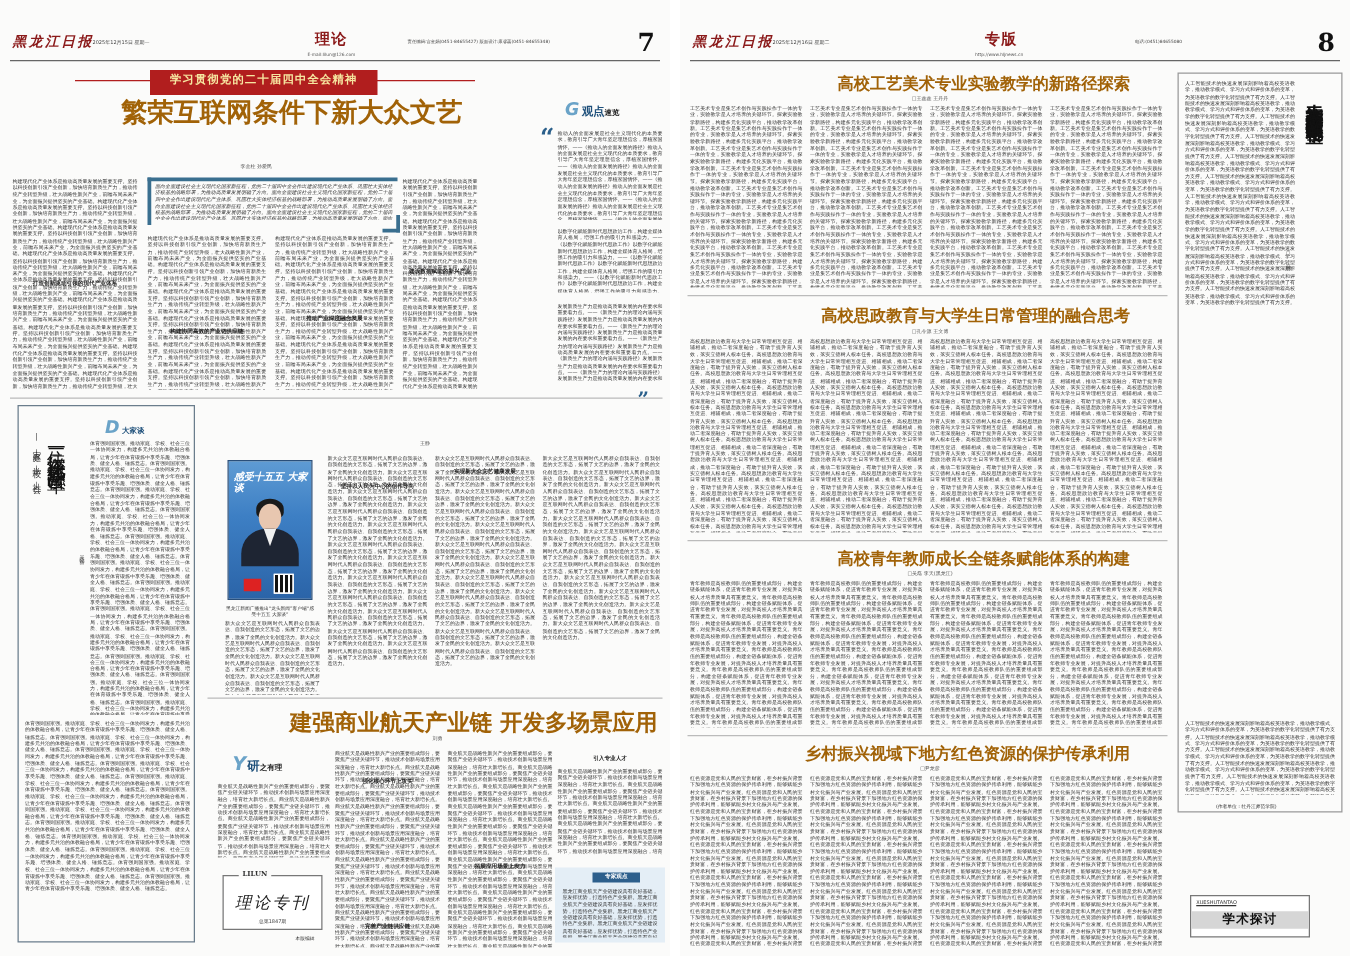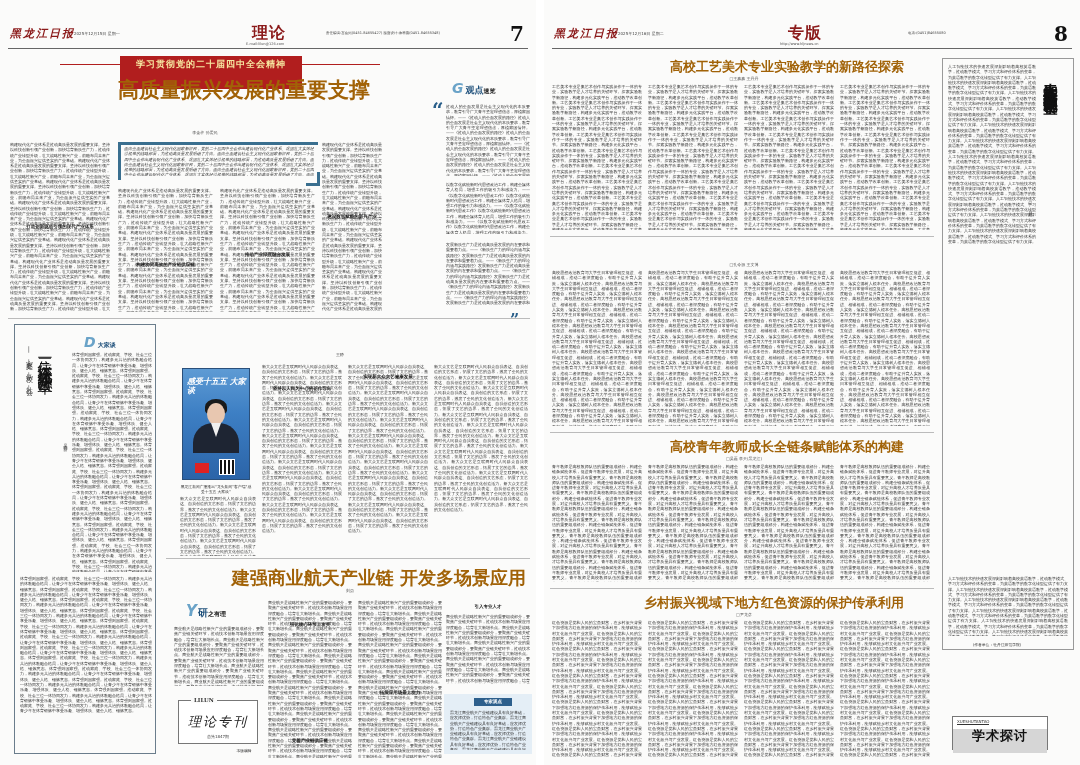--- a/index.html
+++ b/index.html
@@ -8,30 +8,30 @@
 
   .page { position: absolute; top: 0; height: 765px; background: #fbfbfa; }
   #page-left { left: 0; width: 536px; }
   #page-right { left: 544px; width: 536px; }
   .gutter { position: absolute; left: 536px; top: 0; width: 8px; height: 765px; background: #ffffff; }
 
   
   .masthead { position: absolute; top: 22px; left: 8px; right: 8px; height: 30px; }
   .masthead .logo { position: absolute; left: 2px; top: 4px; font-family: "DejaVu Serif", serif; font-weight: bold; font-style: italic; font-size: 11px; color: #8b1a1a; letter-spacing: 2px; }
   .masthead .date { position: absolute; left: 66px; top: 9px; font-size: 4px; color: #444; font-family: "DejaVu Sans", sans-serif; }
-  .masthead .section { position: absolute; top: 1px; font-family: "DejaVu Serif", serif; font-weight: bold; font-size: 16px; color: #8b1a1a; letter-spacing: 1px; }
+  .masthead .section { position: absolute; top: 1px; font-family: "DejaVu Serif", serif; font-weight: bold; font-size: 12px; color: #8b1a1a; letter-spacing: 1px; }
   .masthead .sub { position: absolute; top: 20px; font-size: 3.5px; color: #555; font-family: "DejaVu Sans", sans-serif; }
   .masthead .editor { position: absolute; top: 9px; font-size: 3.5px; color: #444; font-family: "DejaVu Sans", sans-serif; }
   .masthead .num { position: absolute; right: 4px; top: 0; font-family: "DejaVu Serif", serif; font-weight: bold; font-size: 20px; color: #111; }
   .masthead .rule { position: absolute; left: 0; right: 0; top: 26px; height: 1px; background: #666; }
 
   
   .banner-wrap { position: absolute; top: 56px; left: 60px; width: 320px; height: 16px; }
   .banner-line { position: absolute; top: 8px; left: 0; right: 0; height: 1px; background: #b11e1e; }
-  .banner { position: absolute; left: 60px; top: 0; width: 182px; height: 33px; background: #b11e1e; color: #f6e6a0; font-weight: bold; font-size: 9px; text-align: center; line-height: 16px; letter-spacing: 1px; }
+  .banner { position: absolute; left: 60px; top: 0; width: 182px; height: 20px; background: #b11e1e; color: #f6e6a0; font-weight: bold; font-size: 9px; text-align: center; line-height: 16px; letter-spacing: 1px; }
 
   .headline-big { position: absolute; font-family: "DejaVu Serif", serif; font-weight: bold; color: #a16207; text-align: right; }
   .byline { position: absolute; font-size: 4px; color: #555; text-align: center; font-family: "DejaVu Sans", sans-serif; }
 
   
   .txt { position: absolute; font-family: "DejaVu Sans", sans-serif; font-size: 4px; line-height: 5.3px; color: #333; overflow: hidden; text-align: justify; word-break: break-all; }
   .sub-head { position: absolute; font-size: 4.5px; font-weight: bold; color: #222; text-align: center; font-family: "DejaVu Sans", sans-serif; }
 
   .abstract { position: absolute; border-left: 3px solid #3a6f8f; border-top: 3px solid #3a6f8f; }
   .abstract-end { position: absolute; width: 14px; height: 14px; border-right: 3px solid #3a6f8f; border-bottom: 3px solid #3a6f8f; }
@@ -62,21 +62,21 @@
   .lilun-box { position: absolute; border: 1px solid #777; background: #fff; }
   .lilun-box .latin { position: absolute; top: -4px; left: 12px; background: #fbfbfa; padding: 0 3px; font-size: 5.5px; font-weight: bold; color: #333; font-family: "DejaVu Serif", serif; }
   .lilun-box .cn { position: absolute; top: 12px; left: 0; right: 0; text-align: center; font-size: 13px; font-family: "DejaVu Serif", serif; font-style: italic; color: #222; letter-spacing: 2px; }
   .lilun-box .issue { position: absolute; top: 33px; left: 0; right: 0; text-align: center; font-size: 4px; color: #444; font-family: "DejaVu Sans", sans-serif; }
 
   .sidebar-box { position: absolute; background: #e4eef6; }
   .sidebar-box .tag { position: absolute; top: 4px; left: 30px; width: 38px; height: 8px; background: #2d5f8c; color: #fff; font-size: 4.5px; text-align: center; line-height: 8px; font-weight: bold; font-family: "DejaVu Sans", sans-serif; }
 
   .xueshu { position: absolute; border: 1px solid #777; background: #fff; }
   .xueshu .latin { position: absolute; left: 4px; top: 2px; font-size: 4px; color: #333; font-family: "DejaVu Sans", sans-serif; border-bottom: 1px solid #333; }
-  .xueshu .cn { position: absolute; left: 0; right: 0; top: 12px; height: 24px; background: #d6d6d6; font-size: 13px; font-weight: bold; text-align: center; line-height: 14px; color: #111; font-family: "DejaVu Sans", sans-serif; letter-spacing: 1px; }
+  .xueshu .cn { position: absolute; left: 0; right: 0; top: 12px; height: 14px; background: #d6d6d6; font-size: 10px; font-weight: bold; text-align: center; line-height: 14px; color: #111; font-family: "DejaVu Sans", sans-serif; letter-spacing: 1px; }
 
   .rule-h { position: absolute; height: 1px; background: #bbb; }
 </style>
 </head>
 <body>
 
 <div id="page-left" class="page">
 
   <div class="masthead">
     <span class="logo">黑龙江日报</span>
@@ -87,21 +87,21 @@
     <span class="num">7</span>
     <div class="rule"></div>
   </div>
 
   <div class="banner-wrap">
     <div class="banner-line"></div>
     <div class="banner">学习贯彻党的二十届四中全会精神</div>
   </div>
 
   <div class="headline-big" style="left:40px; top:78px; width:330px; font-size:21px; line-height:24px;">
-    <div>高质量振兴发展的重要支撑</div>
+    <div>繁荣互联网条件下新大众文艺</div>
   </div>
   <div class="byline" style="left:150px; top:130px; width:110px;">李金柱  孙爱民</div>
 
   <div class="txt" style="left:10px; top:142px; width:100px; height:170px;">构建现代化产业体系是推动高质量发展的重要支撑。坚持以科技创新引领产业创新，加快培育新质生产力，推动传统产业转型升级，壮大战略性新兴产业，前瞻布局未来产业，为全面振兴提供坚实的产业基础。构建现代化产业体系是推动高质量发展的重要支撑。坚持以科技创新引领产业创新，加快培育新质生产力，推动传统产业转型升级，壮大战略性新兴产业，前瞻布局未来产业，为全面振兴提供坚实的产业基础。构建现代化产业体系是推动高质量发展的重要支撑。坚持以科技创新引领产业创新，加快培育新质生产力，推动传统产业转型升级，壮大战略性新兴产业，前瞻布局未来产业，为全面振兴提供坚实的产业基础。构建现代化产业体系是推动高质量发展的重要支撑。坚持以科技创新引领产业创新，加快培育新质生产力，推动传统产业转型升级，壮大战略性新兴产业，前瞻布局未来产业，为全面振兴提供坚实的产业基础。构建现代化产业体系是推动高质量发展的重要支撑。坚持以科技创新引领产业创新，加快培育新质生产力，推动传统产业转型升级，壮大战略性新兴产业，前瞻布局未来产业，为全面振兴提供坚实的产业基础。构建现代化产业体系是推动高质量发展的重要支撑。坚持以科技创新引领产业创新，加快培育新质生产力，推动传统产业转型升级，壮大战略性新兴产业，前瞻布局未来产业，为全面振兴提供坚实的产业基础。构建现代化产业体系是推动高质量发展的重要支撑。坚持以科技创新引领产业创新，加快培育新质生产力，推动传统产业转型升级，壮大战略性新兴产业，前瞻布局未来产业，为全面振兴提供坚实的产业基础。构建现代化产业体系是推动高质量发展的重要支撑。坚持以科技创新引领产业创新，加快培育新质生产力，推动传统产业转型升级，壮大战略性新兴产业，前瞻布局未来产业，为全面振兴提供坚实的产业基础。构建现代化产业体系是推动高质量发展的重要支撑。坚持以科技创新引领产业创新，加快培育新质生产力，推动传统产业转型升级，壮大战略性新兴产业，前瞻布局未来产业，为全面振兴提供坚实的产业基础。构建现代化产业体系是推动高质量发展的重要支撑。坚持以科技创新引领产业创新，加快培育新质生产力，推动传统产业转型升级，壮大战略性新兴产业，前瞻布局未来产业，为全面振兴提供坚实的产业基础。构建现代化产业体系是推动高质量发展的重要支撑。坚持以科技创新引领产业创新，加快培育新质生产力，推动传统产业转型升级，壮大战略性新兴产业，前瞻布局未来产业，为全面振兴提供坚实的产业基础。构建现代化产业体系是推动高质量发展的重要支撑。坚持以科技创新引领产业创新，加快培育新质生产力，推动传统产业转型升级，壮大战略性新兴产业，前瞻布局未来产业，为全面振兴提供坚实的产业基础。</div>
 
   <div class="abstract" style="left:118px; top:142px; width:200px; height:38px;"></div>
   <div class="txt" style="left:124px; top:146px; width:190px; height:30px; font-style:italic;">面向全面建设社会主义现代化国家新征程，党的二十届四中全会作出建设现代化产业体系、巩固壮大实体经济根基的战略部署，为推动高质量发展明确了方向。面向全面建设社会主义现代化国家新征程，党的二十届四中全会作出建设现代化产业体系、巩固壮大实体经济根基的战略部署，为推动高质量发展明确了方向。面向全面建设社会主义现代化国家新征程，党的二十届四中全会作出建设现代化产业体系、巩固壮大实体经济根基的战略部署，为推动高质量发展明确了方向。面向全面建设社会主义现代化国家新征程，党的二十届四中全会作出建设现代化产业体系、巩固壮大实体经济根基的战略部署，为推动高质量发展明确了方向。面向全面建设社会主义现代化国家新征程，党的二十届四中全会作出建设现代化产业体系、巩固壮大实体经济根基的战略部署，为推动高质量发展明确了方向。面向全面建设社会主义现代化国家新征程，党的二十届四中全会作出建设现代化产业体系、巩固壮大实体经济根基的战略部署，为推动高质量发展明确了方向。面向全面建设社会主义现代化国家新征程，党的二十届四中全会作出建设现代化产业体系、巩固壮大实体经济根基的战略部署，为推动高质量发展明确了方向。面向全面建设社会主义现代化国家新征程，党的二十届四中全会作出建设现代化产业体系、巩固壮大实体经济根基的战略部署，为推动高质量发展明确了方向。面向全面建设社会主义现代化国家新征程，党的二十届四中全会作出建设现代化产业体系、巩固壮大实体经济根基的战略部署，为推动高质量发展明确了方向。面向全面建设社会主义现代化国家新征程，党的二十届四中全会作出建设现代化产业体系、巩固壮大实体经济根基的战略部署，为推动高质量发展明确了方向。面向全面建设社会主义现代化国家新征程，党的二十届四中全会作出建设现代化产业体系、巩固壮大实体经济根基的战略部署，为推动高质量发展明确了方向。面向全面建设社会主义现代化国家新征程，党的二十届四中全会作出建设现代化产业体系、巩固壮大实体经济根基的战略部署，为推动高质量发展明确了方向。</div>
   <div class="abstract-end" style="left:306px; top:172px;"></div>
 
   <div class="txt" style="left:118px; top:188px; width:95px; height:124px;">构建现代化产业体系是推动高质量发展的重要支撑。坚持以科技创新引领产业创新，加快培育新质生产力，推动传统产业转型升级，壮大战略性新兴产业，前瞻布局未来产业，为全面振兴提供坚实的产业基础。构建现代化产业体系是推动高质量发展的重要支撑。坚持以科技创新引领产业创新，加快培育新质生产力，推动传统产业转型升级，壮大战略性新兴产业，前瞻布局未来产业，为全面振兴提供坚实的产业基础。构建现代化产业体系是推动高质量发展的重要支撑。坚持以科技创新引领产业创新，加快培育新质生产力，推动传统产业转型升级，壮大战略性新兴产业，前瞻布局未来产业，为全面振兴提供坚实的产业基础。构建现代化产业体系是推动高质量发展的重要支撑。坚持以科技创新引领产业创新，加快培育新质生产力，推动传统产业转型升级，壮大战略性新兴产业，前瞻布局未来产业，为全面振兴提供坚实的产业基础。构建现代化产业体系是推动高质量发展的重要支撑。坚持以科技创新引领产业创新，加快培育新质生产力，推动传统产业转型升级，壮大战略性新兴产业，前瞻布局未来产业，为全面振兴提供坚实的产业基础。构建现代化产业体系是推动高质量发展的重要支撑。坚持以科技创新引领产业创新，加快培育新质生产力，推动传统产业转型升级，壮大战略性新兴产业，前瞻布局未来产业，为全面振兴提供坚实的产业基础。构建现代化产业体系是推动高质量发展的重要支撑。坚持以科技创新引领产业创新，加快培育新质生产力，推动传统产业转型升级，壮大战略性新兴产业，前瞻布局未来产业，为全面振兴提供坚实的产业基础。构建现代化产业体系是推动高质量发展的重要支撑。坚持以科技创新引领产业创新，加快培育新质生产力，推动传统产业转型升级，壮大战略性新兴产业，前瞻布局未来产业，为全面振兴提供坚实的产业基础。构建现代化产业体系是推动高质量发展的重要支撑。坚持以科技创新引领产业创新，加快培育新质生产力，推动传统产业转型升级，壮大战略性新兴产业，前瞻布局未来产业，为全面振兴提供坚实的产业基础。构建现代化产业体系是推动高质量发展的重要支撑。坚持以科技创新引领产业创新，加快培育新质生产力，推动传统产业转型升级，壮大战略性新兴产业，前瞻布局未来产业，为全面振兴提供坚实的产业基础。构建现代化产业体系是推动高质量发展的重要支撑。坚持以科技创新引领产业创新，加快培育新质生产力，推动传统产业转型升级，壮大战略性新兴产业，前瞻布局未来产业，为全面振兴提供坚实的产业基础。构建现代化产业体系是推动高质量发展的重要支撑。坚持以科技创新引领产业创新，加快培育新质生产力，推动传统产业转型升级，壮大战略性新兴产业，前瞻布局未来产业，为全面振兴提供坚实的产业基础。</div>
@@ -199,20 +199,21 @@
   </div>
 
   <div class="headline-big" style="left:40px; top:58px; width:320px; font-size:13px; font-family:'DejaVu Sans',sans-serif;">高校工艺美术专业实验教学的新路径探索</div>
   <div class="byline" style="left:160px; top:76px; width:80px;">□王鑫鑫 王丹丹</div>
   <div class="txt" style="left:8px; top:84px; width:90px; height:146px;">工艺美术专业是集艺术创作与实践操作于一体的专业，实验教学是人才培养的关键环节。探索实验教学新路径，构建多元化实践平台，推动教学改革创新。工艺美术专业是集艺术创作与实践操作于一体的专业，实验教学是人才培养的关键环节。探索实验教学新路径，构建多元化实践平台，推动教学改革创新。工艺美术专业是集艺术创作与实践操作于一体的专业，实验教学是人才培养的关键环节。探索实验教学新路径，构建多元化实践平台，推动教学改革创新。工艺美术专业是集艺术创作与实践操作于一体的专业，实验教学是人才培养的关键环节。探索实验教学新路径，构建多元化实践平台，推动教学改革创新。工艺美术专业是集艺术创作与实践操作于一体的专业，实验教学是人才培养的关键环节。探索实验教学新路径，构建多元化实践平台，推动教学改革创新。工艺美术专业是集艺术创作与实践操作于一体的专业，实验教学是人才培养的关键环节。探索实验教学新路径，构建多元化实践平台，推动教学改革创新。工艺美术专业是集艺术创作与实践操作于一体的专业，实验教学是人才培养的关键环节。探索实验教学新路径，构建多元化实践平台，推动教学改革创新。工艺美术专业是集艺术创作与实践操作于一体的专业，实验教学是人才培养的关键环节。探索实验教学新路径，构建多元化实践平台，推动教学改革创新。工艺美术专业是集艺术创作与实践操作于一体的专业，实验教学是人才培养的关键环节。探索实验教学新路径，构建多元化实践平台，推动教学改革创新。工艺美术专业是集艺术创作与实践操作于一体的专业，实验教学是人才培养的关键环节。探索实验教学新路径，构建多元化实践平台，推动教学改革创新。工艺美术专业是集艺术创作与实践操作于一体的专业，实验教学是人才培养的关键环节。探索实验教学新路径，构建多元化实践平台，推动教学改革创新。工艺美术专业是集艺术创作与实践操作于一体的专业，实验教学是人才培养的关键环节。探索实验教学新路径，构建多元化实践平台，推动教学改革创新。</div>
   <div class="txt" style="left:104px; top:84px; width:90px; height:146px;">工艺美术专业是集艺术创作与实践操作于一体的专业，实验教学是人才培养的关键环节。探索实验教学新路径，构建多元化实践平台，推动教学改革创新。工艺美术专业是集艺术创作与实践操作于一体的专业，实验教学是人才培养的关键环节。探索实验教学新路径，构建多元化实践平台，推动教学改革创新。工艺美术专业是集艺术创作与实践操作于一体的专业，实验教学是人才培养的关键环节。探索实验教学新路径，构建多元化实践平台，推动教学改革创新。工艺美术专业是集艺术创作与实践操作于一体的专业，实验教学是人才培养的关键环节。探索实验教学新路径，构建多元化实践平台，推动教学改革创新。工艺美术专业是集艺术创作与实践操作于一体的专业，实验教学是人才培养的关键环节。探索实验教学新路径，构建多元化实践平台，推动教学改革创新。工艺美术专业是集艺术创作与实践操作于一体的专业，实验教学是人才培养的关键环节。探索实验教学新路径，构建多元化实践平台，推动教学改革创新。工艺美术专业是集艺术创作与实践操作于一体的专业，实验教学是人才培养的关键环节。探索实验教学新路径，构建多元化实践平台，推动教学改革创新。工艺美术专业是集艺术创作与实践操作于一体的专业，实验教学是人才培养的关键环节。探索实验教学新路径，构建多元化实践平台，推动教学改革创新。工艺美术专业是集艺术创作与实践操作于一体的专业，实验教学是人才培养的关键环节。探索实验教学新路径，构建多元化实践平台，推动教学改革创新。工艺美术专业是集艺术创作与实践操作于一体的专业，实验教学是人才培养的关键环节。探索实验教学新路径，构建多元化实践平台，推动教学改革创新。工艺美术专业是集艺术创作与实践操作于一体的专业，实验教学是人才培养的关键环节。探索实验教学新路径，构建多元化实践平台，推动教学改革创新。工艺美术专业是集艺术创作与实践操作于一体的专业，实验教学是人才培养的关键环节。探索实验教学新路径，构建多元化实践平台，推动教学改革创新。</div>
   <div class="txt" style="left:200px; top:84px; width:90px; height:146px;">工艺美术专业是集艺术创作与实践操作于一体的专业，实验教学是人才培养的关键环节。探索实验教学新路径，构建多元化实践平台，推动教学改革创新。工艺美术专业是集艺术创作与实践操作于一体的专业，实验教学是人才培养的关键环节。探索实验教学新路径，构建多元化实践平台，推动教学改革创新。工艺美术专业是集艺术创作与实践操作于一体的专业，实验教学是人才培养的关键环节。探索实验教学新路径，构建多元化实践平台，推动教学改革创新。工艺美术专业是集艺术创作与实践操作于一体的专业，实验教学是人才培养的关键环节。探索实验教学新路径，构建多元化实践平台，推动教学改革创新。工艺美术专业是集艺术创作与实践操作于一体的专业，实验教学是人才培养的关键环节。探索实验教学新路径，构建多元化实践平台，推动教学改革创新。工艺美术专业是集艺术创作与实践操作于一体的专业，实验教学是人才培养的关键环节。探索实验教学新路径，构建多元化实践平台，推动教学改革创新。工艺美术专业是集艺术创作与实践操作于一体的专业，实验教学是人才培养的关键环节。探索实验教学新路径，构建多元化实践平台，推动教学改革创新。工艺美术专业是集艺术创作与实践操作于一体的专业，实验教学是人才培养的关键环节。探索实验教学新路径，构建多元化实践平台，推动教学改革创新。工艺美术专业是集艺术创作与实践操作于一体的专业，实验教学是人才培养的关键环节。探索实验教学新路径，构建多元化实践平台，推动教学改革创新。工艺美术专业是集艺术创作与实践操作于一体的专业，实验教学是人才培养的关键环节。探索实验教学新路径，构建多元化实践平台，推动教学改革创新。工艺美术专业是集艺术创作与实践操作于一体的专业，实验教学是人才培养的关键环节。探索实验教学新路径，构建多元化实践平台，推动教学改革创新。工艺美术专业是集艺术创作与实践操作于一体的专业，实验教学是人才培养的关键环节。探索实验教学新路径，构建多元化实践平台，推动教学改革创新。</div>
   <div class="txt" style="left:296px; top:84px; width:90px; height:146px;">工艺美术专业是集艺术创作与实践操作于一体的专业，实验教学是人才培养的关键环节。探索实验教学新路径，构建多元化实践平台，推动教学改革创新。工艺美术专业是集艺术创作与实践操作于一体的专业，实验教学是人才培养的关键环节。探索实验教学新路径，构建多元化实践平台，推动教学改革创新。工艺美术专业是集艺术创作与实践操作于一体的专业，实验教学是人才培养的关键环节。探索实验教学新路径，构建多元化实践平台，推动教学改革创新。工艺美术专业是集艺术创作与实践操作于一体的专业，实验教学是人才培养的关键环节。探索实验教学新路径，构建多元化实践平台，推动教学改革创新。工艺美术专业是集艺术创作与实践操作于一体的专业，实验教学是人才培养的关键环节。探索实验教学新路径，构建多元化实践平台，推动教学改革创新。工艺美术专业是集艺术创作与实践操作于一体的专业，实验教学是人才培养的关键环节。探索实验教学新路径，构建多元化实践平台，推动教学改革创新。工艺美术专业是集艺术创作与实践操作于一体的专业，实验教学是人才培养的关键环节。探索实验教学新路径，构建多元化实践平台，推动教学改革创新。工艺美术专业是集艺术创作与实践操作于一体的专业，实验教学是人才培养的关键环节。探索实验教学新路径，构建多元化实践平台，推动教学改革创新。工艺美术专业是集艺术创作与实践操作于一体的专业，实验教学是人才培养的关键环节。探索实验教学新路径，构建多元化实践平台，推动教学改革创新。工艺美术专业是集艺术创作与实践操作于一体的专业，实验教学是人才培养的关键环节。探索实验教学新路径，构建多元化实践平台，推动教学改革创新。工艺美术专业是集艺术创作与实践操作于一体的专业，实验教学是人才培养的关键环节。探索实验教学新路径，构建多元化实践平台，推动教学改革创新。工艺美术专业是集艺术创作与实践操作于一体的专业，实验教学是人才培养的关键环节。探索实验教学新路径，构建多元化实践平台，推动教学改革创新。</div>
   <div class="rule-h" style="left:6px; top:236px; width:384px;"></div>
 
+  <div class="headline-big" style="left:40px; top:244px; width:320px; font-size:13px; font-family:'DejaVu Sans',sans-serif;">高校思政教育与大学生日常管理的融合思考</div>
   <div class="byline" style="left:160px; top:262px; width:80px;">□孔令源  王文博</div>
   <div class="txt" style="left:8px; top:270px; width:90px; height:156px;">高校思想政治教育与大学生日常管理相互促进、相辅相成，推动二者深度融合，有助于提升育人实效，落实立德树人根本任务。高校思想政治教育与大学生日常管理相互促进、相辅相成，推动二者深度融合，有助于提升育人实效，落实立德树人根本任务。高校思想政治教育与大学生日常管理相互促进、相辅相成，推动二者深度融合，有助于提升育人实效，落实立德树人根本任务。高校思想政治教育与大学生日常管理相互促进、相辅相成，推动二者深度融合，有助于提升育人实效，落实立德树人根本任务。高校思想政治教育与大学生日常管理相互促进、相辅相成，推动二者深度融合，有助于提升育人实效，落实立德树人根本任务。高校思想政治教育与大学生日常管理相互促进、相辅相成，推动二者深度融合，有助于提升育人实效，落实立德树人根本任务。高校思想政治教育与大学生日常管理相互促进、相辅相成，推动二者深度融合，有助于提升育人实效，落实立德树人根本任务。高校思想政治教育与大学生日常管理相互促进、相辅相成，推动二者深度融合，有助于提升育人实效，落实立德树人根本任务。高校思想政治教育与大学生日常管理相互促进、相辅相成，推动二者深度融合，有助于提升育人实效，落实立德树人根本任务。高校思想政治教育与大学生日常管理相互促进、相辅相成，推动二者深度融合，有助于提升育人实效，落实立德树人根本任务。高校思想政治教育与大学生日常管理相互促进、相辅相成，推动二者深度融合，有助于提升育人实效，落实立德树人根本任务。高校思想政治教育与大学生日常管理相互促进、相辅相成，推动二者深度融合，有助于提升育人实效，落实立德树人根本任务。</div>
   <div class="txt" style="left:104px; top:270px; width:90px; height:156px;">高校思想政治教育与大学生日常管理相互促进、相辅相成，推动二者深度融合，有助于提升育人实效，落实立德树人根本任务。高校思想政治教育与大学生日常管理相互促进、相辅相成，推动二者深度融合，有助于提升育人实效，落实立德树人根本任务。高校思想政治教育与大学生日常管理相互促进、相辅相成，推动二者深度融合，有助于提升育人实效，落实立德树人根本任务。高校思想政治教育与大学生日常管理相互促进、相辅相成，推动二者深度融合，有助于提升育人实效，落实立德树人根本任务。高校思想政治教育与大学生日常管理相互促进、相辅相成，推动二者深度融合，有助于提升育人实效，落实立德树人根本任务。高校思想政治教育与大学生日常管理相互促进、相辅相成，推动二者深度融合，有助于提升育人实效，落实立德树人根本任务。高校思想政治教育与大学生日常管理相互促进、相辅相成，推动二者深度融合，有助于提升育人实效，落实立德树人根本任务。高校思想政治教育与大学生日常管理相互促进、相辅相成，推动二者深度融合，有助于提升育人实效，落实立德树人根本任务。高校思想政治教育与大学生日常管理相互促进、相辅相成，推动二者深度融合，有助于提升育人实效，落实立德树人根本任务。高校思想政治教育与大学生日常管理相互促进、相辅相成，推动二者深度融合，有助于提升育人实效，落实立德树人根本任务。高校思想政治教育与大学生日常管理相互促进、相辅相成，推动二者深度融合，有助于提升育人实效，落实立德树人根本任务。高校思想政治教育与大学生日常管理相互促进、相辅相成，推动二者深度融合，有助于提升育人实效，落实立德树人根本任务。</div>
   <div class="txt" style="left:200px; top:270px; width:90px; height:156px;">高校思想政治教育与大学生日常管理相互促进、相辅相成，推动二者深度融合，有助于提升育人实效，落实立德树人根本任务。高校思想政治教育与大学生日常管理相互促进、相辅相成，推动二者深度融合，有助于提升育人实效，落实立德树人根本任务。高校思想政治教育与大学生日常管理相互促进、相辅相成，推动二者深度融合，有助于提升育人实效，落实立德树人根本任务。高校思想政治教育与大学生日常管理相互促进、相辅相成，推动二者深度融合，有助于提升育人实效，落实立德树人根本任务。高校思想政治教育与大学生日常管理相互促进、相辅相成，推动二者深度融合，有助于提升育人实效，落实立德树人根本任务。高校思想政治教育与大学生日常管理相互促进、相辅相成，推动二者深度融合，有助于提升育人实效，落实立德树人根本任务。高校思想政治教育与大学生日常管理相互促进、相辅相成，推动二者深度融合，有助于提升育人实效，落实立德树人根本任务。高校思想政治教育与大学生日常管理相互促进、相辅相成，推动二者深度融合，有助于提升育人实效，落实立德树人根本任务。高校思想政治教育与大学生日常管理相互促进、相辅相成，推动二者深度融合，有助于提升育人实效，落实立德树人根本任务。高校思想政治教育与大学生日常管理相互促进、相辅相成，推动二者深度融合，有助于提升育人实效，落实立德树人根本任务。高校思想政治教育与大学生日常管理相互促进、相辅相成，推动二者深度融合，有助于提升育人实效，落实立德树人根本任务。高校思想政治教育与大学生日常管理相互促进、相辅相成，推动二者深度融合，有助于提升育人实效，落实立德树人根本任务。</div>
   <div class="txt" style="left:296px; top:270px; width:90px; height:156px;">高校思想政治教育与大学生日常管理相互促进、相辅相成，推动二者深度融合，有助于提升育人实效，落实立德树人根本任务。高校思想政治教育与大学生日常管理相互促进、相辅相成，推动二者深度融合，有助于提升育人实效，落实立德树人根本任务。高校思想政治教育与大学生日常管理相互促进、相辅相成，推动二者深度融合，有助于提升育人实效，落实立德树人根本任务。高校思想政治教育与大学生日常管理相互促进、相辅相成，推动二者深度融合，有助于提升育人实效，落实立德树人根本任务。高校思想政治教育与大学生日常管理相互促进、相辅相成，推动二者深度融合，有助于提升育人实效，落实立德树人根本任务。高校思想政治教育与大学生日常管理相互促进、相辅相成，推动二者深度融合，有助于提升育人实效，落实立德树人根本任务。高校思想政治教育与大学生日常管理相互促进、相辅相成，推动二者深度融合，有助于提升育人实效，落实立德树人根本任务。高校思想政治教育与大学生日常管理相互促进、相辅相成，推动二者深度融合，有助于提升育人实效，落实立德树人根本任务。高校思想政治教育与大学生日常管理相互促进、相辅相成，推动二者深度融合，有助于提升育人实效，落实立德树人根本任务。高校思想政治教育与大学生日常管理相互促进、相辅相成，推动二者深度融合，有助于提升育人实效，落实立德树人根本任务。高校思想政治教育与大学生日常管理相互促进、相辅相成，推动二者深度融合，有助于提升育人实效，落实立德树人根本任务。高校思想政治教育与大学生日常管理相互促进、相辅相成，推动二者深度融合，有助于提升育人实效，落实立德树人根本任务。</div>
   <div class="rule-h" style="left:6px; top:432px; width:384px;"></div>
 
   <div class="headline-big" style="left:40px; top:438px; width:320px; font-size:13px; font-family:'DejaVu Sans',sans-serif;">高校青年教师成长全链条赋能体系的构建</div>
   <div class="byline" style="left:160px; top:456px; width:80px;">□吴磊 李天(黑龙江)</div>
   <div class="txt" style="left:8px; top:464px; width:90px; height:118px;">青年教师是高校教师队伍的重要组成部分，构建全链条赋能体系，促进青年教师专业发展，对提升高校人才培养质量具有重要意义。青年教师是高校教师队伍的重要组成部分，构建全链条赋能体系，促进青年教师专业发展，对提升高校人才培养质量具有重要意义。青年教师是高校教师队伍的重要组成部分，构建全链条赋能体系，促进青年教师专业发展，对提升高校人才培养质量具有重要意义。青年教师是高校教师队伍的重要组成部分，构建全链条赋能体系，促进青年教师专业发展，对提升高校人才培养质量具有重要意义。青年教师是高校教师队伍的重要组成部分，构建全链条赋能体系，促进青年教师专业发展，对提升高校人才培养质量具有重要意义。青年教师是高校教师队伍的重要组成部分，构建全链条赋能体系，促进青年教师专业发展，对提升高校人才培养质量具有重要意义。青年教师是高校教师队伍的重要组成部分，构建全链条赋能体系，促进青年教师专业发展，对提升高校人才培养质量具有重要意义。青年教师是高校教师队伍的重要组成部分，构建全链条赋能体系，促进青年教师专业发展，对提升高校人才培养质量具有重要意义。青年教师是高校教师队伍的重要组成部分，构建全链条赋能体系，促进青年教师专业发展，对提升高校人才培养质量具有重要意义。青年教师是高校教师队伍的重要组成部分，构建全链条赋能体系，促进青年教师专业发展，对提升高校人才培养质量具有重要意义。青年教师是高校教师队伍的重要组成部分，构建全链条赋能体系，促进青年教师专业发展，对提升高校人才培养质量具有重要意义。青年教师是高校教师队伍的重要组成部分，构建全链条赋能体系，促进青年教师专业发展，对提升高校人才培养质量具有重要意义。</div>

